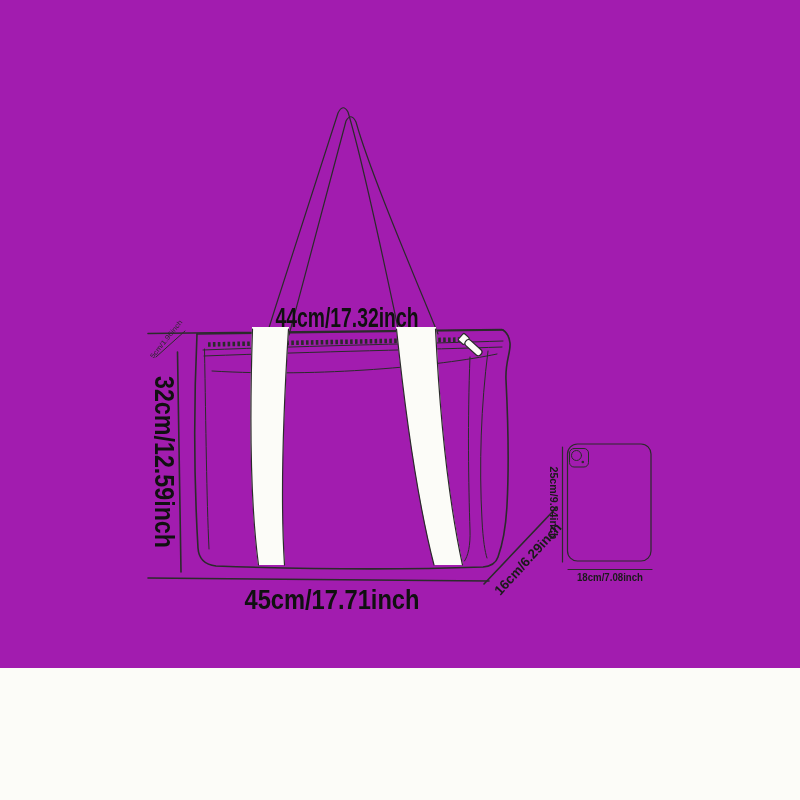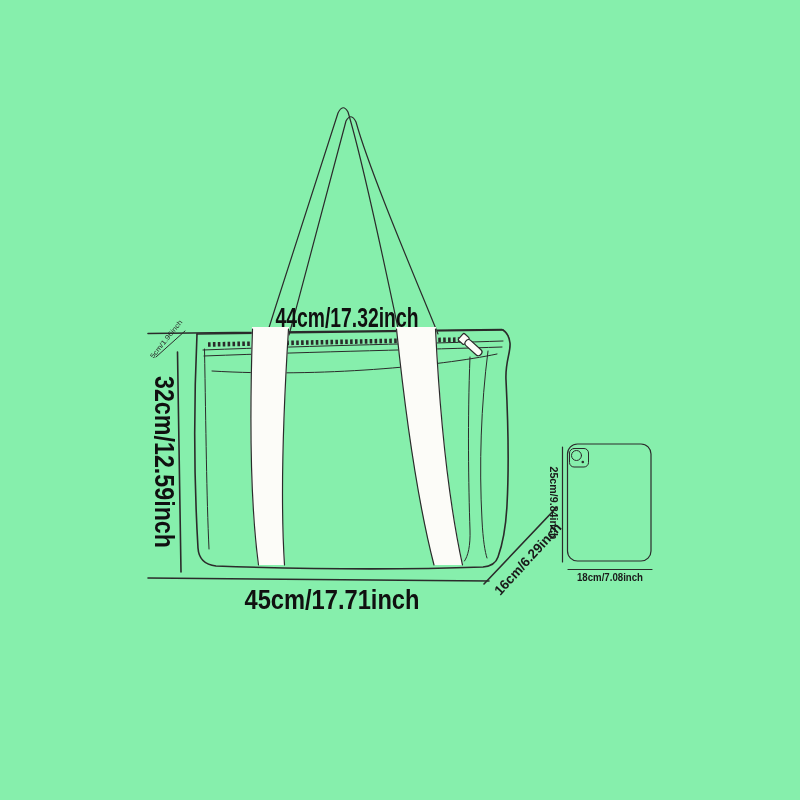--- a/index.html
+++ b/index.html
@@ -6,22 +6,22 @@
     margin: 0;
     padding: 0;
     width: 800px;
     height: 800px;
     background: #fcfcf8;
     font-family: "Liberation Sans", sans-serif;
   }
   .stage {
     position: relative;
     width: 800px;
-    height: 800px;
-    background: #86efac;
+    height: 668px;
+    background: #a21caf;
     overflow: hidden;
   }
   svg { display: block; }
   .ink   { stroke: #2b2b2b; fill: none; stroke-linecap: round; stroke-linejoin: round; }
   .w16   { stroke-width: 1.6; }
   .w12   { stroke-width: 1.2; }
   .w10   { stroke-width: 1.0; }
   .teeth { stroke: #2b2b2b; fill: none; stroke-width: 4.6; stroke-dasharray: 2.6 2.3; }
   .patch { fill: #fcfcf8; stroke: none; }
   .dim-big   { font-family: "Liberation Sans", sans-serif; font-size: 27px; font-weight: 700; fill: #101010; }

